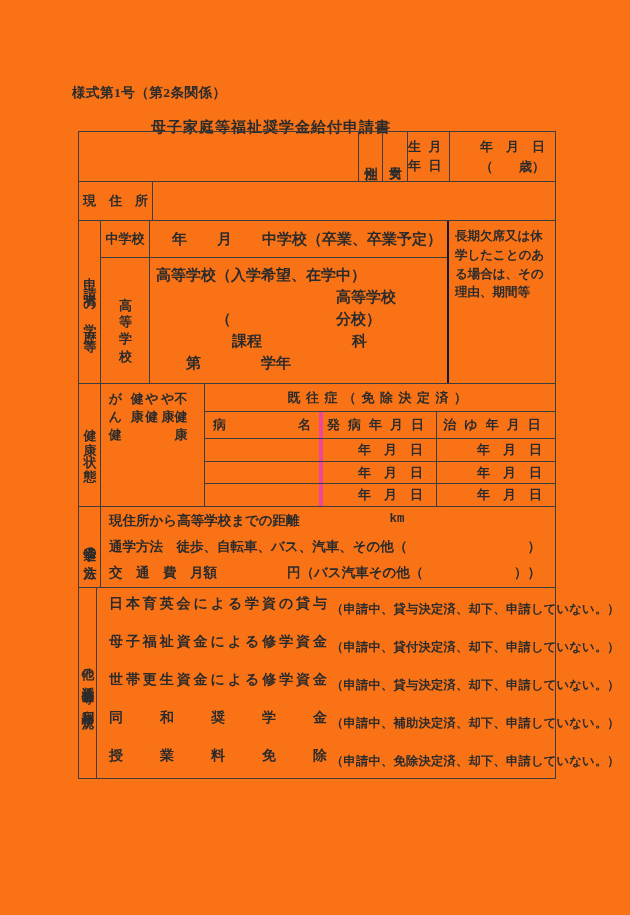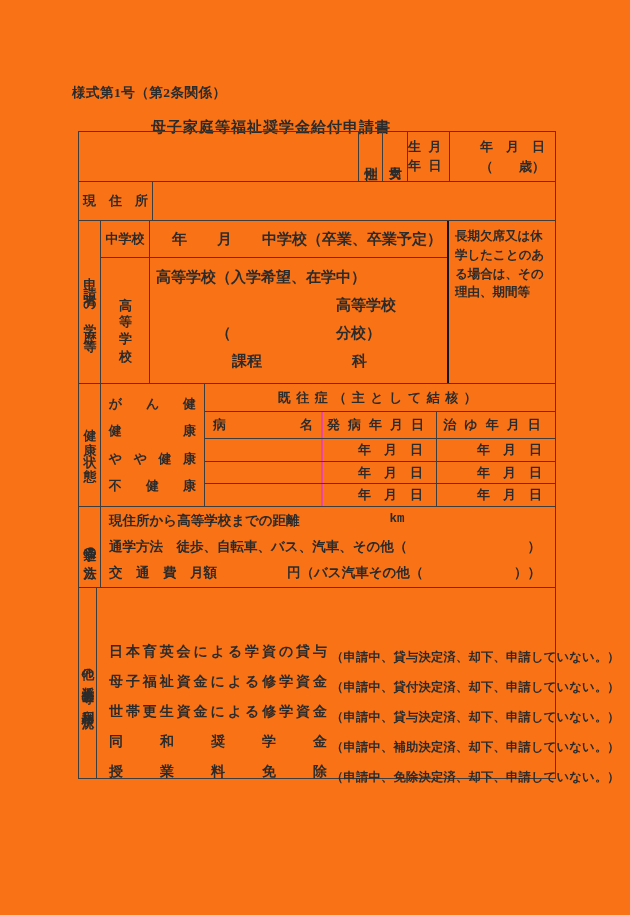--- a/index.html
+++ b/index.html
@@ -56,49 +56,49 @@
   .hs-l2 { padding-left:180px; }
   .hs-l3 { padding-left:60px; }
   .hs-l4 { padding-left:76px; }
   .hs-l5 { padding-left:30px; }
   .cC-note { width:106px; padding:6px 6px; font-size:12.5px; line-height:1.5; }
 
   
   .secD { height:123px; }
   .cD-seclabel { width:22px; display:flex; align-items:center; justify-content:center; }
   .cD-seclabel .vtext { letter-spacing:13px; }
-  .cD-options { width:105px; display:flex; flex-direction:column; justify-content:space-around; padding:6px 8px; font-size:13px; }
+  .cD-options { width:105px; display:flex; flex-direction:row; justify-content:space-around; padding:6px 8px; font-size:13px; }
   .cD-options .opt { text-align:justify; text-align-last:justify; }
   .cD-table { flex:1; display:flex; flex-direction:column; }
   .hist-header { height:28px; display:flex; align-items:center; justify-content:center; border-bottom:1px solid #3d3d3d; letter-spacing:5.5px; font-size:13px; }
   .hist-cols { height:27px; display:flex; border-bottom:1px solid #3d3d3d; font-size:13px; }
   .hist-row { flex:1; display:flex; border-bottom:1px solid #3d3d3d; font-size:13px; }
   .hist-row:last-child { border-bottom:none; }
-  .hc1 { width:118px; border-right:2px solid #ec4899; display:flex; align-items:center; }
+  .hc1 { width:118px; border-right:4px solid #ec4899; display:flex; align-items:center; }
   .hc2 { width:114px; border-right:1px solid #3d3d3d; display:flex; align-items:center; }
   .hc3 { width:118px; display:flex; align-items:center; }
   .hc1 .jlabel { width:100%; padding:0 8px; text-align:justify; text-align-last:justify; }
   .hc2 .clabel, .hc3 .clabel { width:100%; text-align:center; letter-spacing:8px; }
   .hc2 .dval, .hc3 .dval { width:100%; text-align:right; padding-right:13px; }
 
   
   .secE { height:81px; }
   .cE-seclabel { width:22px; display:flex; align-items:center; justify-content:center; }
   .cE-seclabel .vtext { letter-spacing:1px; }
   .cE-content { flex:1; display:flex; flex-direction:column; justify-content:center; padding:5px 0 5px 8px; font-size:13.5px;gap:8px; }
   .cE-line { display:flex; }
   .cE-km { margin-left:90px; font-family:"Liberation Mono","DejaVu Sans Mono",monospace; font-size:12.5px; }
   .cE-close { margin-left:auto; padding-right:14px; }
   .cE-p2 { margin-left:70px; }
 
   
   .secF { height:190px; }
   .cF-seclabel { width:22px; display:flex; align-items:center; justify-content:center; }
   .cF-seclabel .vtext { letter-spacing:2px; font-size:12.5px; }
-  .cF-rows { flex:1; display:flex; flex-direction:column;margin-top:48px; }
+  .cF-rows { flex:1; display:flex; flex-direction:column; }
   .cF-row { flex:1; display:flex; align-items:flex-start; padding-left:12px; }
   .cF-title { width:218px; padding-top:7px; font-size:14px; text-align:justify; text-align-last:justify; }
   .cF-status { padding-top:13px; padding-left:4px; font-size:12.3px; letter-spacing:0.2px; white-space:nowrap; }
 </style>
 </head>
 <body>
 
 <div class="page">
 
   <div class="form-number">様式第1号（第2条関係）</div>
@@ -140,38 +140,39 @@
         </div>
         <div class="cC-row2">
           <div class="cC-hs-label">
             <span class="vtext">高等学校</span>
           </div>
           <div class="cC-hs-content">
             <div>高等学校（入学希望、在学中）</div>
             <div class="hs-l2">高等学校</div>
             <div class="hs-l3">（　　　　　　　分校）</div>
             <div class="hs-l4">課程　　　　　　科</div>
+            <div class="hs-l5">第　　　　学年</div>
           </div>
         </div>
       </div>
       <div class="cell cC-note">長期欠席又は休学したことのある場合は、その理由、期間等</div>
     </div>
 
     <div class="sec secD">
       <div class="cell cD-seclabel">
         <span class="vtext">健康状態</span>
       </div>
       <div class="cell cD-options">
         <div class="opt">がん健</div>
         <div class="opt">健康</div>
         <div class="opt">やや健康</div>
         <div class="opt">不健康</div>
       </div>
       <div class="cD-table">
-        <div class="hist-header">既往症（主として結核）</div>
+        <div class="hist-header">既往症（免除決定済）</div>
         <div class="hist-cols">
           <div class="hc1">
             <span class="jlabel">病名</span>
           </div>
           <div class="hc2">
             <span class="clabel">発病年月日</span>
           </div>
           <div class="hc3">
             <span class="clabel">治ゆ年月日</span>
           </div>

